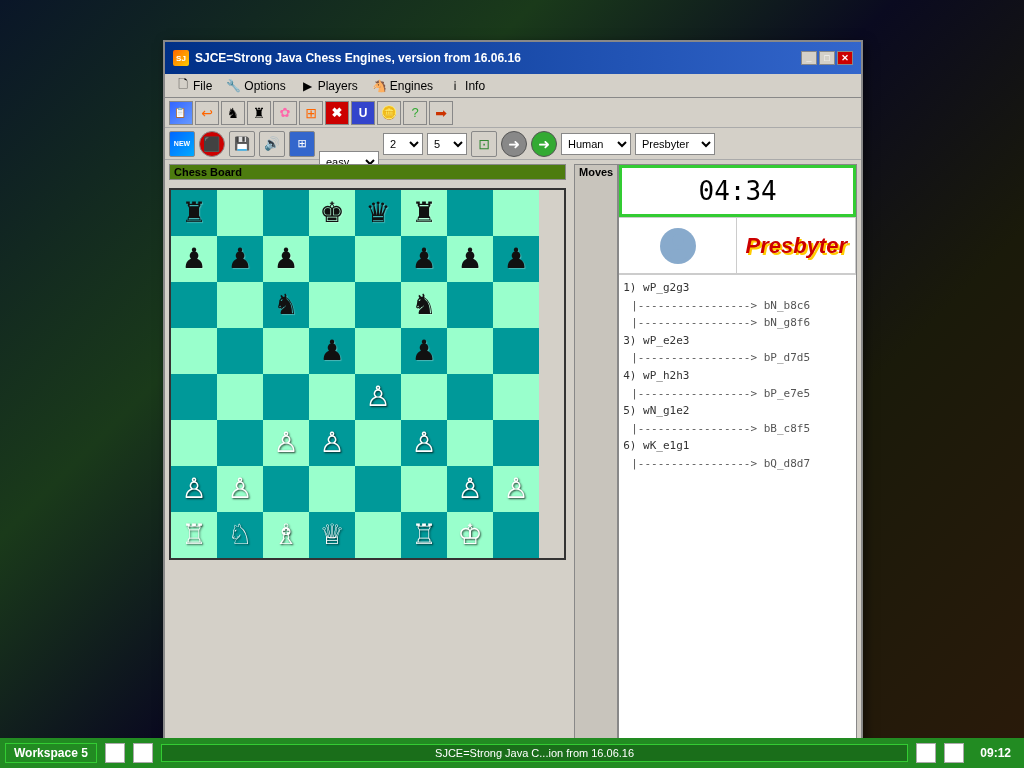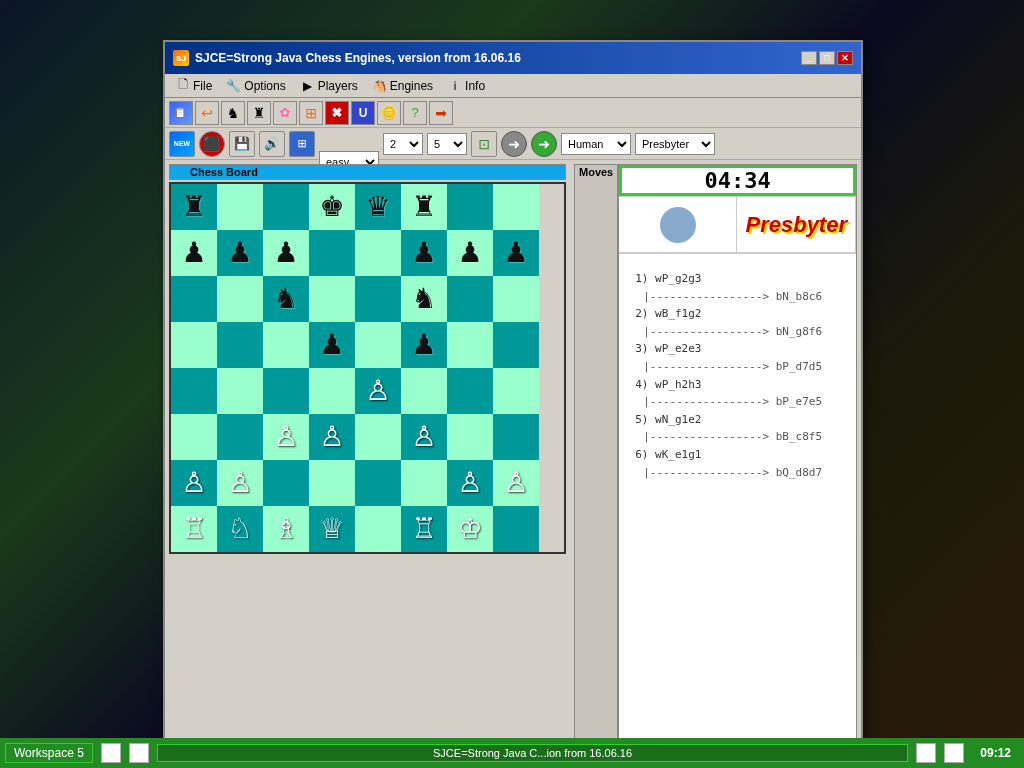--- a/index.html
+++ b/index.html
@@ -33,21 +33,21 @@
       display: flex;
       align-items: center;
       z-index: 100;
       padding: 0 5px;
       gap: 8px;
     }
     .taskbar-workspace {
       background: #228B22;
       color: #fff;
       font-size: 12px;
-      font-weight: normal;
+      font-weight: bold;
       padding: 2px 8px;
       border: 1px solid #33cc33;
     }
     .taskbar-indicator {
       width: 20px;
       height: 20px;
       background: #fff;
       border: 1px solid #aaa;
     }
     .taskbar-app {
@@ -230,24 +230,24 @@
     
     .chess-panel {
       flex: 0 0 405px;
       padding: 4px;
       display: flex;
       flex-direction: column;
     }
     .chess-panel-title {
       font-size: 11px;
       font-weight: bold;
-      margin-bottom: 2px;
-      border: 1px solid #888;
-      padding: 1px 20px;
-      background: #0ea5e9;
+      margin-bottom: 8px;
+      border: 1px solid #888;
+      padding: 1px 4px;
+      background: #4d7c0f;
     }
 
     .chess-board {
       display: grid;
       grid-template-columns: repeat(8, 46px);
       grid-template-rows: repeat(8, 46px);
       border: 2px solid #333;
     }
     .cell {
       width: 46px;
@@ -285,24 +285,24 @@
       flex: 1;
       overflow-y: auto;
     }
 
     .timer-row {
       display: flex;
       border-bottom: 1px solid #ccc;
     }
     .timer-box {
       flex: 1;
-      padding: 0;
+      padding: 8px;
       text-align: center;
-      font-size: 22px;
-      font-weight: bold;
+      font-size: 26px;
+      font-weight: normal;
       font-family: monospace;
       border-right: 1px solid #ccc;
     }
 
     .player-row {
       display: flex;
       border-bottom: 2px solid #ccc;
     }
     .player-box {
       flex: 1;
@@ -326,21 +326,21 @@
     .player-name-presbyter {
       font-family: 'Arial Black', sans-serif;
       font-size: 22px;
       font-weight: 900;
       color: #cc0000;
       font-style: italic;
       text-shadow: 2px 2px 0px #ffcc00;
     }
 
     .moves-list {
-      padding: 16px;
+      padding: 4px;
       font-size: 11px;
       font-family: monospace;
     }
     .move-line {
       line-height: 1.6;
       color: #333;
     }
     .move-response {
       color: #555;
       padding-left: 8px;
@@ -617,21 +617,20 @@
             </div>
           </div>
           <div class="player-box">
             <div class="player-name-presbyter">Presbyter</div>
           </div>
         </div>
 
         <div class="moves-list" id="moves-list">
             <div class="move-line">1)  wP_g2g3</div>
             <div class="move-line move-response">  |-----------------&gt;  bN_b8c6</div>
-            <div class="move-line">2)  wB_f1g2</div>
             <div class="move-line move-response">  |-----------------&gt;  bN_g8f6</div>
             <div class="move-line">3)  wP_e2e3</div>
             <div class="move-line move-response">  |-----------------&gt;  bP_d7d5</div>
             <div class="move-line">4)  wP_h2h3</div>
             <div class="move-line move-response">  |-----------------&gt;  bP_e7e5</div>
             <div class="move-line">5)  wN_g1e2</div>
             <div class="move-line move-response">  |-----------------&gt;  bB_c8f5</div>
             <div class="move-line">6)  wK_e1g1</div>
             <div class="move-line move-response">  |-----------------&gt;  bQ_d8d7</div>
           </div>

